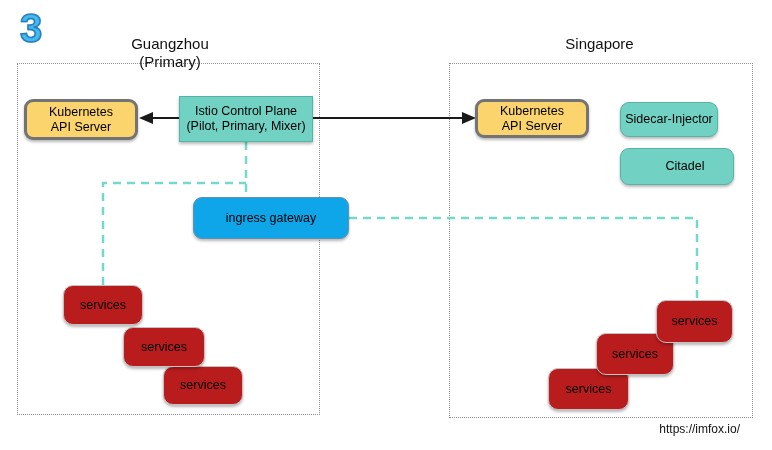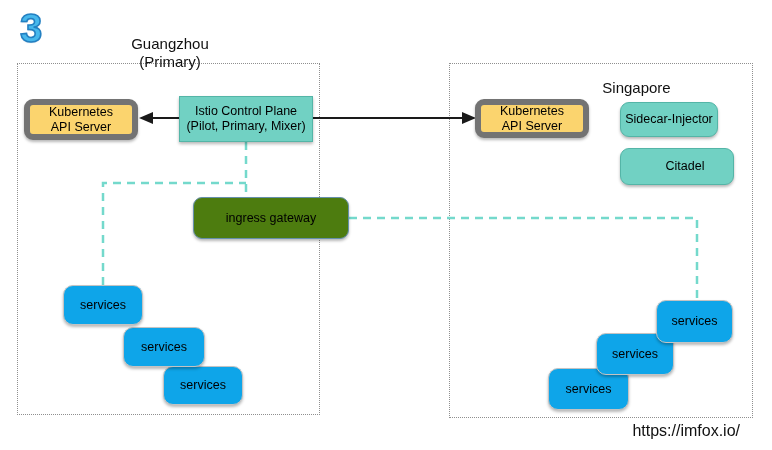--- a/index.html
+++ b/index.html
@@ -27,21 +27,21 @@
 
   .region-title {
     position: absolute;
     text-align: center;
     font-size: 15px;
     line-height: 18px;
     color: #111;
     z-index: 6;
   }
   .region-title.guangzhou { left: 95px; top: 28px; width: 150px; margin-top: 7px; }
-  .region-title.singapore { left: 574px; top: 35px; width: 125px; margin-top: 44px; }
+  .region-title.singapore { left: 537px; top: 35px; width: 125px; }
 
   .region-box {
     position: absolute;
     border: 1px dotted #8f8f8f;
     background: transparent;
     z-index: 1;
   }
   .region-box.guangzhou { left: 17px; top: 63px; width: 303px; height: 352px; }
   .region-box.singapore { left: 449px; top: 63px; width: 304px; height: 355px; }
 
@@ -55,45 +55,45 @@
     justify-content: center;
     text-align: center;
     font-size: 12.5px;
     line-height: 15px;
     color: #000;
     border-radius: 9px;
     box-shadow: 0 2px 3px rgba(0,0,0,0.28);
     z-index: 3;
   }
 
-  .node.yellow { background: #fbd46e; border: 6px solid #737373; }
+  .node.yellow { background: #fbd46e; border: 3px solid #737373; }
   .node.teal   { background: #71d1c3; border: 1px solid #54b5a7; }
-  .node.blue   { background: #4d7c0f; border: 1px solid #6590ab; }
-  .node.gray   { background: #0ea5e9; border: 1px solid #c3c3c3; border-radius: 10px; }
+  .node.blue   { background: #0ea5e9; border: 1px solid #6590ab; }
+  .node.gray   { background: #b91c1c; border: 1px solid #c3c3c3; border-radius: 10px; }
 
   .node.k8s-left        { left: 24px;  top: 99px;  width: 114px; height: 41px; }
   .node.icp             { left: 179px; top: 96px;  width: 134px; height: 46px; border-radius: 0; }
   .node.ingress         { left: 193px; top: 197px; width: 156px; height: 42px; z-index: 4; }
   .node.k8s-right       { left: 475px; top: 99px;  width: 114px; height: 39px; }
   .node.sidecar         { left: 620px; top: 102px; width: 98px; height: 35px; }
   .node.citadel         { left: 620px; top: 148px; width: 114px; height: 37px; padding-left: 16px; }
 
   .node.svc-l1 { left: 63px;  top: 285px; width: 80px; height: 40px; z-index: 5; }
   .node.svc-l2 { left: 123px; top: 327px; width: 82px; height: 40px; z-index: 4; }
   .node.svc-l3 { left: 163px; top: 366px; width: 80px; height: 39px; z-index: 3; }
 
   .node.svc-r1 { left: 656px; top: 300px; width: 77px; height: 43px; z-index: 5; }
   .node.svc-r2 { left: 596px; top: 333px; width: 78px; height: 42px; z-index: 4; }
   .node.svc-r3 { left: 548px; top: 368px; width: 81px; height: 42px; z-index: 3; }
 
   .footer-url {
     position: absolute;
     left: 610px; top: 422px; width: 130px;
     text-align: right;
-    font-size: 16px;
+    font-size: 12px;
     color: #111;
     z-index: 6;
   }
 </style>
 </head>
 <body>
 
 <div class="canvas">
 
   <div class="step-number">3</div>

